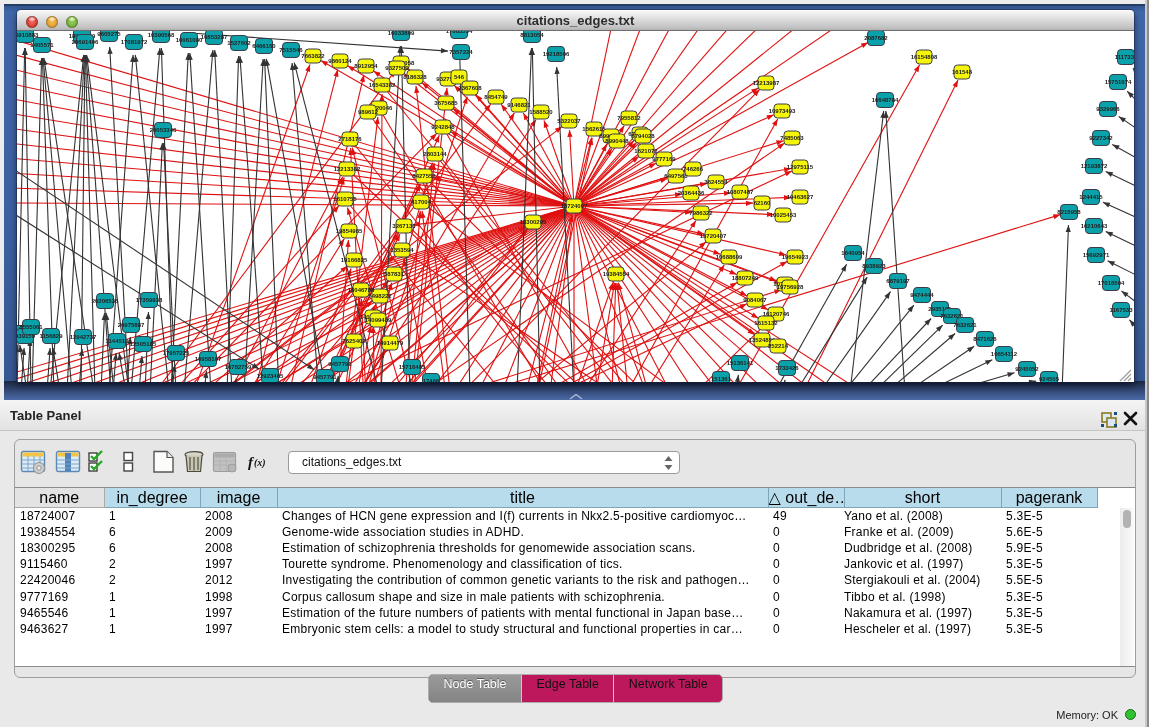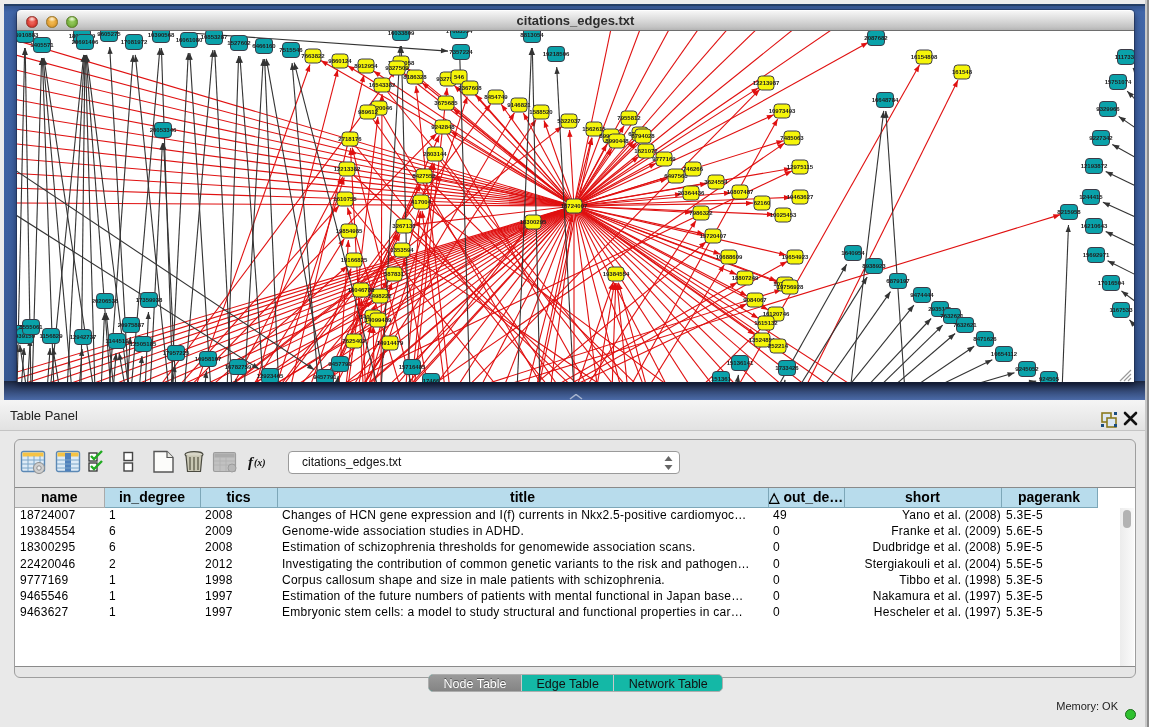--- a/index.html
+++ b/index.html
@@ -11,39 +11,39 @@
  box-shadow:0 0 0 1px rgba(25,35,60,.45),0 3px 7px rgba(0,0,20,.6);border-radius:4px 4px 0 0}
 #titlebar{position:absolute;left:0;top:0;width:100%;height:21px;border-radius:4px 4px 0 0;
  background:linear-gradient(#f6f6f6,#dcdcdc 45%,#c3c3c3 85%,#b4b4b4);
  border-top:1px solid #fdfdfd;border-bottom:1px solid #6e6e6e}
 #titlebar span{display:block;text-align:center;font-size:13px;font-weight:bold;color:#2d2d2d;line-height:20px}
 .tl{position:absolute;top:5px;width:11.5px;height:11.5px;border-radius:50%}
 #canvas{position:absolute;left:0;top:21px;width:1117px;height:351px;background:#fff;overflow:hidden}
 #tpanel{position:absolute;left:0;top:400px;width:1145px;height:327px;background:#e9e9e9}
 #tpbar{position:absolute;left:0;top:0;width:100%;height:31px;
  background:linear-gradient(#f5f5f5,#e2e2e2);border-bottom:1px solid #c4c4c4}
-#tpbar b{position:absolute;left:10px;top:8px;font-size:13px;font-weight:normal;color:#222}
+#tpbar b{position:absolute;left:10px;top:8px;font-size:13px;font-weight:bold;color:#222}
 #container{position:absolute;left:14px;top:39px;width:1122px;height:239px;background:#e6e6e6;
  border:1px solid #9e9e9e;border-radius:6px}
 #tblwrap{position:absolute;left:0px;top:47px;width:1120px;height:180px;background:#fff;
  border-top:1px solid #8a8a8a;border-bottom:1px solid #8a8a8a}
 table{border-collapse:collapse;table-layout:fixed;width:1080px;font-size:12px;color:#000}
-th{background:#b8dcec;border:1px solid #7da7b8;border-top:none;font-weight:bold;font-size:14px;height:19px;overflow:hidden;white-space:nowrap}
+th{background:#b8dcec;border:1px solid #7da7b8;border-top:none;font-weight:normal;font-size:16px;height:19px;overflow:hidden;white-space:nowrap}
 th.c0{background:#e3e3e3;border:1px solid #aaa;border-top:none;border-left:none}
 td{height:16.2px;overflow:hidden;white-space:nowrap;padding:0 0 0 5px;letter-spacing:0.25px}
 td.c4{padding-left:5px}
 .c0{width:89px}.c1{width:96px}.c2{width:77px}.c3{width:491px}.c4{width:76px}.c5{width:157px}.c6{width:96px}
-td.c5{text-align:right;padding:0}
+td.c5{text-align:left;padding:0}
 #scroll{position:absolute;right:1px;top:20px;width:14px;height:158px;background:linear-gradient(90deg,#ececec,#fafafa)}
 #thumb{position:absolute;left:3px;top:2px;width:8px;height:18px;border-radius:4px;background:#b3b3b3}
-#tabs{position:absolute;left:428px;top:274px;z-index:5;height:18px;display:flex;border:1px solid #adadad;border-radius:5px;overflow:hidden;background:#14b8a6}
+#tabs{position:absolute;left:428px;top:274px;z-index:5;height:29px;display:flex;border:1px solid #adadad;border-radius:5px;overflow:hidden;background:#be185d}
 #tabs div{font-size:12.5px;line-height:19px;padding:0 14.5px;color:#111;border-right:1px solid #c9c9c9}
 #tabs div.sel{background:linear-gradient(#9a9a9a,#848484);color:#fff;text-shadow:0 -1px 0 #555}
 #tabs div:last-child{border-right:none}
-#mem{position:absolute;right:27px;top:300px;font-size:11px;color:#222}
+#mem{position:absolute;right:27px;top:309px;font-size:11px;color:#222}
 #memdot{position:absolute;right:9px;top:309px;width:11px;height:11px;border-radius:50%;background:#2fc12f;border:1px solid #1a6b1a}
 .ticon{position:absolute;top:11px}
 </style></head><body>
 <div id="blue"></div>
 <div style="position:absolute;left:4px;top:381px;width:1141px;height:19px;background:linear-gradient(#1c2740,#2c3f66 35%,#4866a2 95%,#4e6ca8)"></div>
 <div id="win">
   <div id="canvas">
       <svg width="1117" height="351" viewBox="17 31 1117 351" style="position:absolute;left:0;top:0" font-family="Liberation Sans, sans-serif">
         <rect x="17" y="31" width="1117" height="351" fill="#ffffff"></rect>
         <line x1="574.0" y1="206.0" x2="320.8" y2="60.5" stroke="#E01010" stroke-width="1.1"></line>
@@ -892,21 +892,21 @@
 <path d="M4.5 0 L8.5 5 H0.5 Z" fill="#666"></path>
           <path d="M4.5 14 L8.5 9 H0.5 Z" fill="#666"></path>
         </svg></div>
 
     <div id="tblwrap">
       <table>
           <tbody>
             <tr>
         <th class="c0">name</th>
               <th class="c1">in_degree</th>
-              <th class="c2">tics</th>
+              <th class="c2">image</th>
         <th class="c3">title</th>
               <th class="c4">△ out_de…</th>
               <th class="c5">short</th>
               <th class="c6">pagerank</th>
       </tr>
             <tr>
               <td class="c0">18724007</td>
               <td class="c1">1</td>
               <td class="c2">2008</td>
               <td class="c3">Changes of HCN gene expression and I(f) currents in Nkx2.5-positive cardiomyoc…</td>
@@ -924,20 +924,29 @@
               <td class="c6">5.6E-5</td>
             </tr>
             <tr>
               <td class="c0">18300295</td>
               <td class="c1">6</td>
               <td class="c2">2008</td>
               <td class="c3">Estimation of schizophrenia thresholds for genomewide association scans.</td>
               <td class="c4">0</td>
               <td class="c5">Dudbridge et al. (2008)</td>
               <td class="c6">5.9E-5</td>
+            </tr>
+            <tr>
+              <td class="c0">9115460</td>
+              <td class="c1">2</td>
+              <td class="c2">1997</td>
+              <td class="c3">Tourette syndrome. Phenomenology and classification of tics.</td>
+              <td class="c4">0</td>
+              <td class="c5">Jankovic et al. (1997)</td>
+              <td class="c6">5.3E-5</td>
             </tr>
             <tr>
               <td class="c0">22420046</td>
               <td class="c1">2</td>
               <td class="c2">2012</td>
               <td class="c3">Investigating the contribution of common genetic variants to the risk and pathogen…</td>
               <td class="c4">0</td>
               <td class="c5">Stergiakouli et al. (2004)</td>
               <td class="c6">5.5E-5</td>
             </tr>

